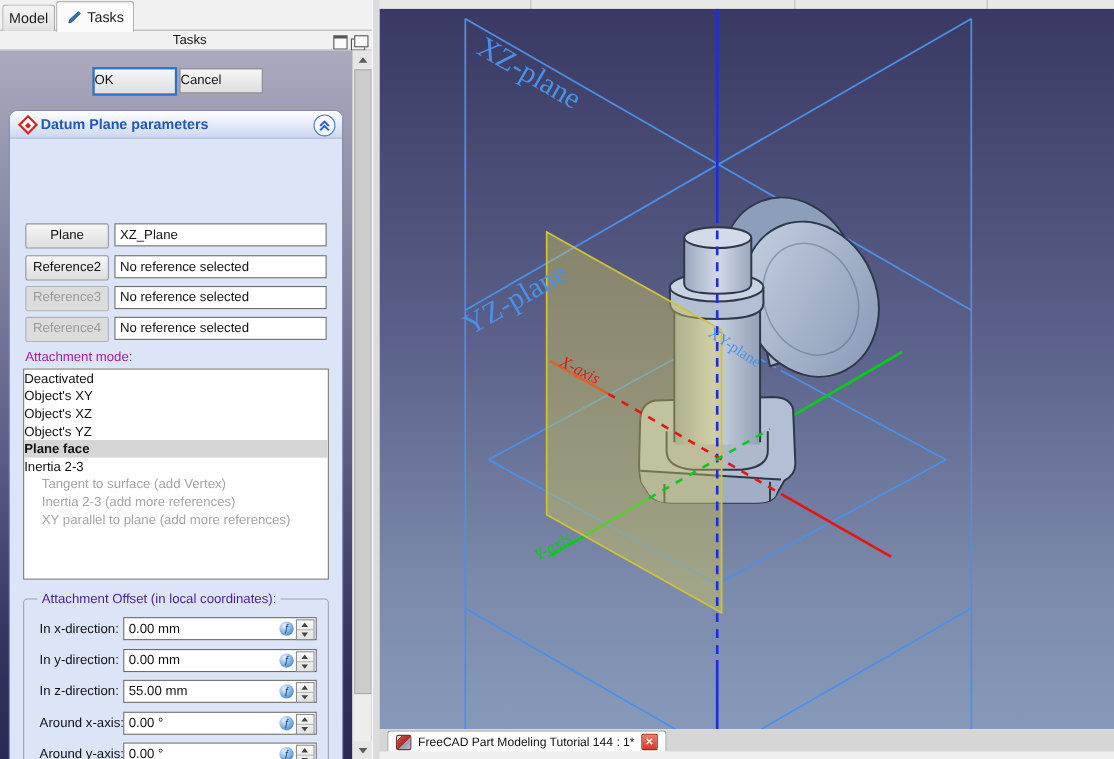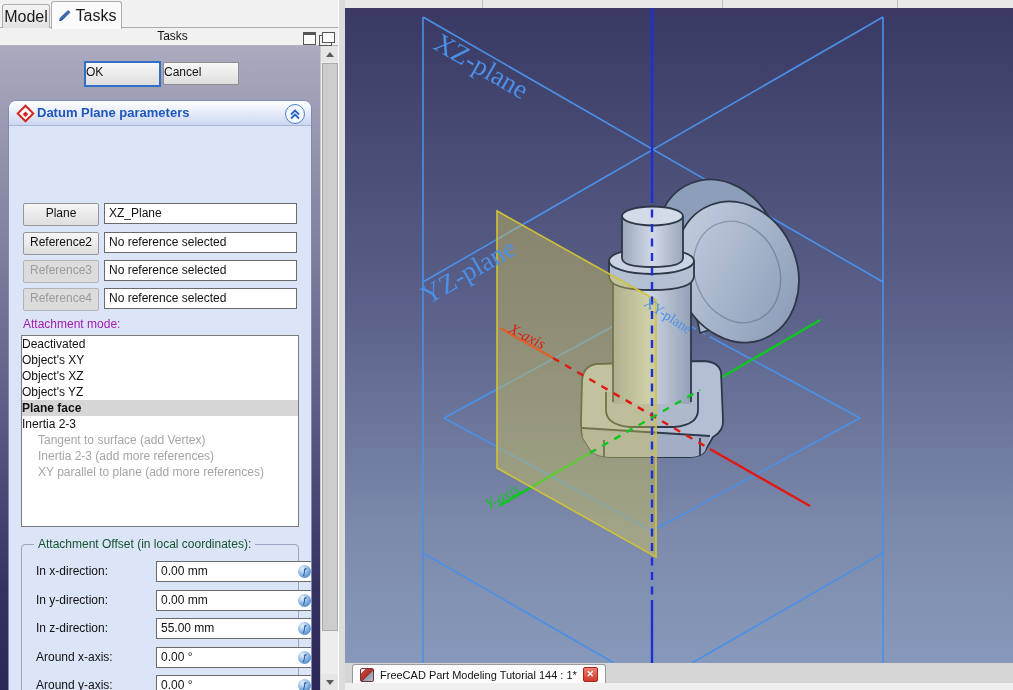--- a/index.html
+++ b/index.html
@@ -2,21 +2,21 @@
 <html><head>
 <meta charset="utf-8">
 <style>
   html,body{margin:0;padding:0;background:#444;}
   #app{position:relative;width:1013px;height:690px;overflow:hidden;font-family:"Liberation Sans",sans-serif;background:#f0f0f0;user-select:none;}
   .abs{position:absolute;}
 
   
   #left{left:0;top:0;width:345px;height:690px;}
   #tabbar{left:0;top:0;width:345px;height:27px;background:#f1f1f1;border-bottom:1px solid #acacac;}
-  .tab{position:absolute;border:1px solid #acacac;border-bottom:none;border-radius:3px 3px 0 0;font-size:16px;color:#1a1a1a;display:flex;align-items:center;justify-content:center;gap:5px;text-align:center;}
+  .tab{position:absolute;border:1px solid #acacac;border-bottom:none;border-radius:3px 3px 0 0;font-size:13px;color:#1a1a1a;display:flex;align-items:center;justify-content:center;gap:5px;text-align:center;}
   #tab-model{left:2px;top:4px;width:46px;height:23px;background:linear-gradient(#f4f4f4,#e2e2e2);}
   #tab-tasks{left:51px;top:1px;width:69px;height:27px;background:#fbfbfb;z-index:2;}
   #paneltitle{left:0;top:28px;width:345px;height:17px;background:#f1f1f1;border-bottom:1px solid #b5b5b5;font-size:12px;color:#111;text-align:center;line-height:17px;}
   .win-icon{position:absolute;top:32px;width:11px;height:9px;border:1px solid #555;background:#fafafa;}
   #icon-shade{left:303px;border-top:3px solid #555;}
   #icon-float{left:322px;box-shadow:-3px 3px 0 -1px #f1f1f1,-3px 3px 0 0 #555;}
 
   #panelbody{left:0;top:46px;width:345px;height:644px;background:linear-gradient(180deg,#abaabf 0%,#908fa9 20%,#5b5a85 58%,#33325f 85%,#2a2955 100%);}
 
   .btn{position:absolute;font-size:12px;color:#111;background:linear-gradient(#f7f7f7,#dedede);border:1px solid #8f8f8f;border-radius:0;text-align:left;}
@@ -36,23 +36,23 @@
   .rowbtn.disabled{color:#9b9b9b;background:#dcdcdc;border-color:#b3b3b3;}
   .rowinput{position:absolute;left:95px;width:187px;height:19px;background:#fff;border:1px solid #6b6b6b;font-size:12px;color:#111;line-height:19px;padding-left:4px;}
 
   #attmode-label{position:absolute;left:14px;top:216px;font-size:12px;color:#a21caf;}
   #modelist{position:absolute;left:12px;top:234px;width:276px;height:190px;background:#fff;border:1px solid #7a7a7a;overflow:hidden;}
   .mode-item{height:16px;line-height:16px;font-size:12px;color:#111;padding-left:0;white-space:nowrap;}
   .mode-item.selected{background:#d6d6d6;font-weight:bold;}
   .mode-item.disabled{color:#a5a5a5;margin-left:16px;}
 
   #offsetgroup{position:absolute;left:12px;top:443px;width:276px;height:192px;border:1px solid #9aa4c0;border-radius:4px;}
-  #offsetgroup-title{position:absolute;left:12px;top:-8px;background:#dce4f8;padding:0 4px;font-size:12px;color:#14532d;}
+  #offsetgroup-title{position:absolute;left:12px;top:-8px;background:#dce4f8;padding:0 4px;font-size:12px;color:#4c1d95;}
   .off-label{position:absolute;left:14px;width:92px;font-size:12px;color:#111;line-height:21px;}
-  .off-input{position:absolute;left:90px;width:170px;height:19px;background:#fff;border:1px solid #6b6b6b;font-size:12px;color:#111;line-height:19px;padding-left:4px;margin-left:44px;}
+  .off-input{position:absolute;left:90px;width:170px;height:19px;background:#fff;border:1px solid #6b6b6b;font-size:12px;color:#111;line-height:19px;padding-left:4px;}
   .fx{position:absolute;right:20px;top:3px;width:13px;height:13px;border-radius:50%;background:radial-gradient(circle at 35% 30%, #eaf3fd 0%, #8cb8e8 45%, #4a86c8 80%, #33639f 100%);font-size:9px;color:#16407c;text-align:center;line-height:13px;font-style:italic;}
   .spin{position:absolute;right:1px;top:1px;width:15px;height:17px;border:1px solid #8d8d8d;background:linear-gradient(#fafafa,#e2e2e2);}
   .spin-up,.spin-dn{position:absolute;left:0;width:100%;height:8px;}
   .spin-up{top:0;border-bottom:1px solid #b9b9b9;}
   .spin-dn{bottom:0;}
   .spin-up:after{content:"";position:absolute;left:4px;top:2px;border-left:3.5px solid transparent;border-right:3.5px solid transparent;border-bottom:4px solid #444;}
   .spin-dn:after{content:"";position:absolute;left:4px;top:2px;border-left:3.5px solid transparent;border-right:3.5px solid transparent;border-top:4px solid #444;}
 
   
   #pscroll{left:320px;top:46px;width:17px;height:644px;background:#ededed;border-left:1px solid #c9c9c9;}

